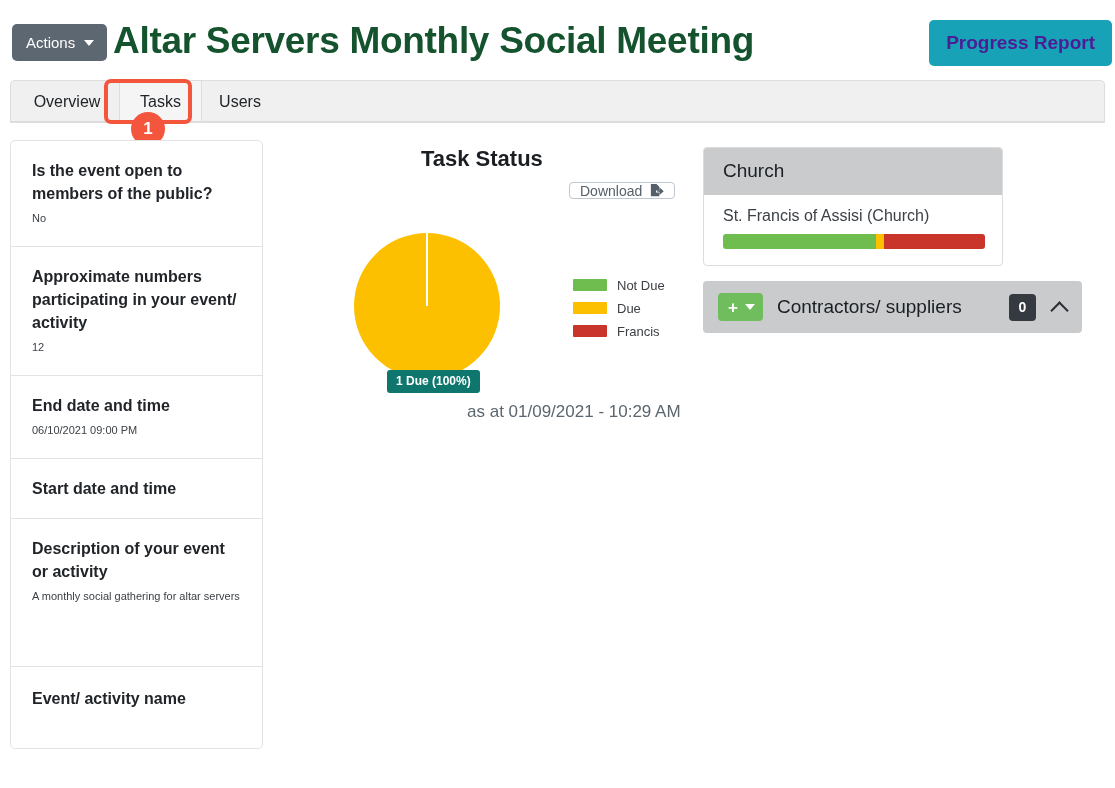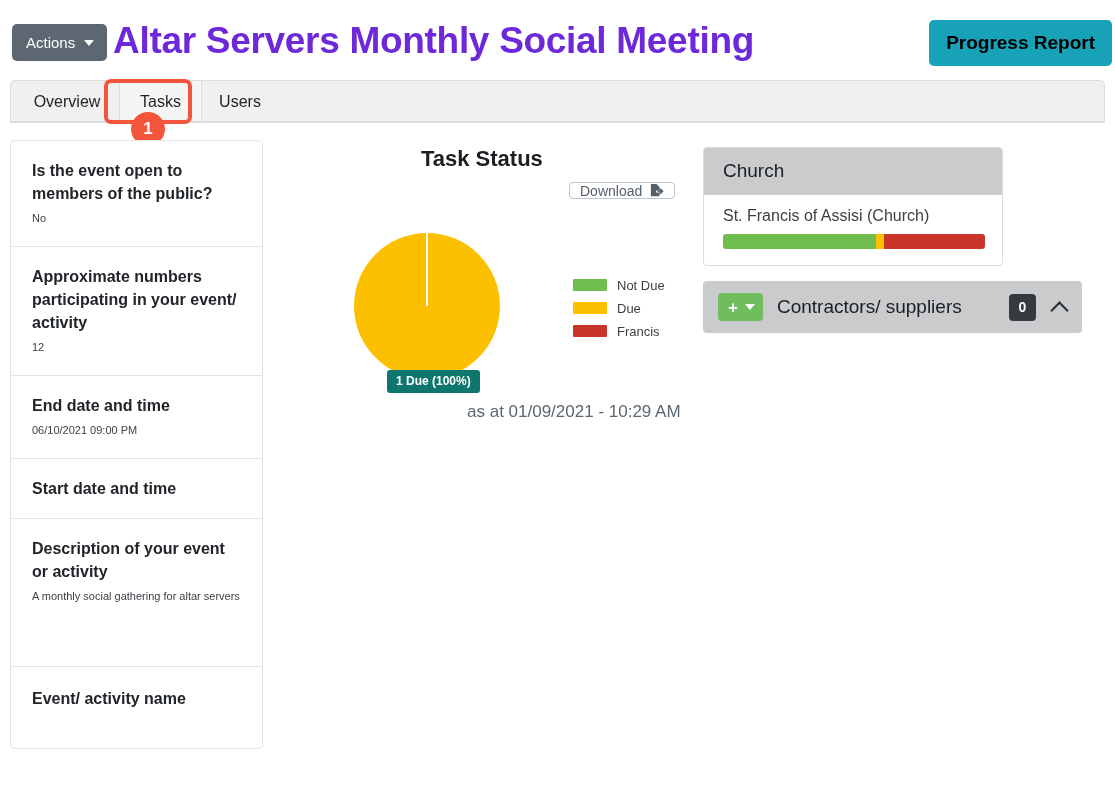--- a/index.html
+++ b/index.html
@@ -28,27 +28,27 @@
   .caret-down {
     width: 0; height: 0;
     border-left: 5px solid transparent;
     border-right: 5px solid transparent;
     border-top: 6px solid #ffffff;
     display: inline-block;
   }
   .page-title {
     position: absolute; left: 113px; top: 13px;
     font-size: 37px; font-weight: bold; line-height: 56px;
-    color: #6d28d9; white-space: nowrap;
+    color: #14532d; white-space: nowrap;
     letter-spacing: -0.3px;
   }
   .progress-report-btn {
     position: absolute; right: 3px; top: 20px;
     height: 46px; padding: 0 17px;
-    background: #17a2b8; color: #000000;
+    background: #17a2b8; color: #4c1d95;
     border: none; border-radius: 5px;
     font-size: 19px; font-weight: bold;
     font-family: "Liberation Sans", sans-serif;
     cursor: pointer;
   }
 
   
   .tabbar {
     position: absolute; left: 10px; top: 80px;
     width: 1095px; height: 42px;

